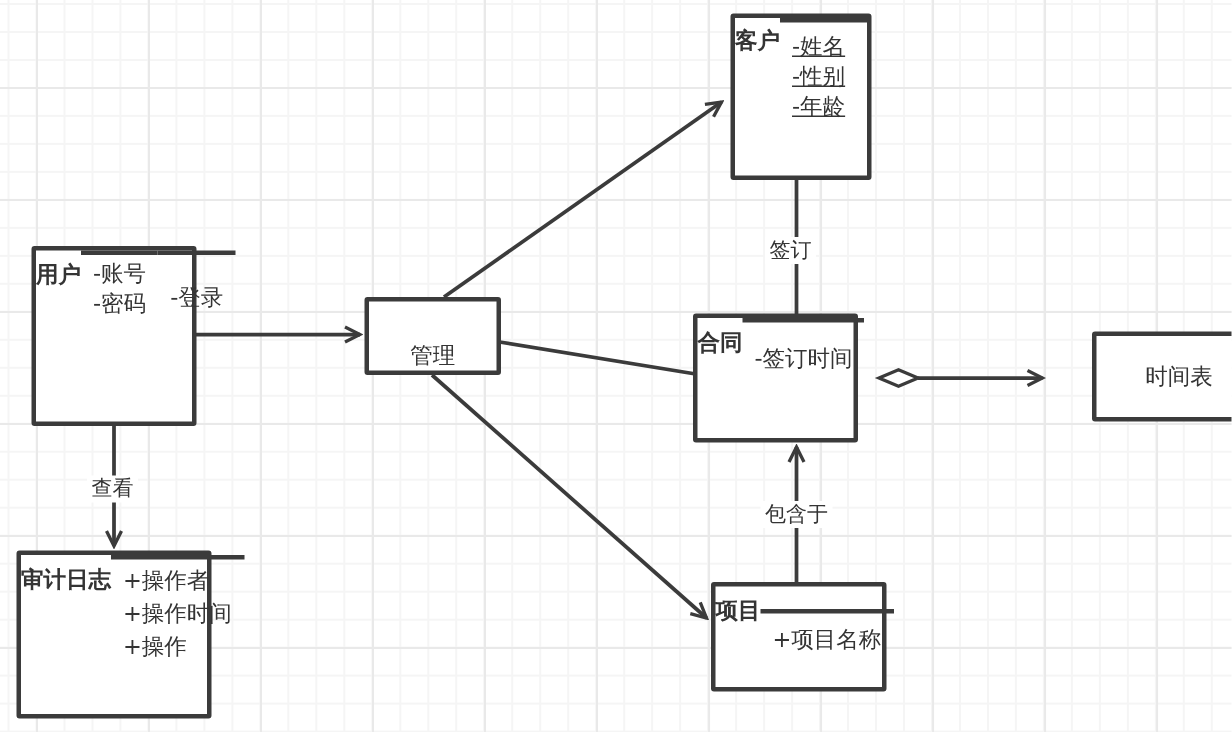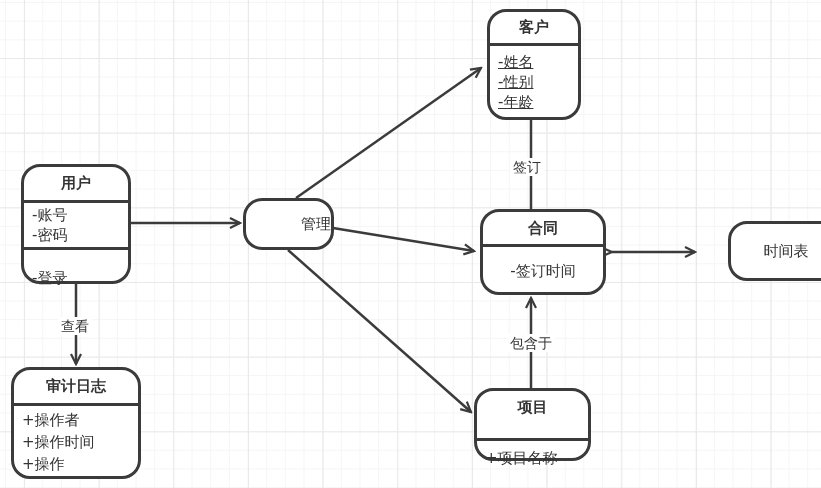--- a/index.html
+++ b/index.html
@@ -15,23 +15,23 @@
       linear-gradient(90deg, #f5f5f5 1px, transparent 1px);
     background-size:74.68px 74.68px,74.68px 74.68px,18.67px 18.67px,18.67px 18.67px;
     background-position:24px 58px,24px 58px,5px 2px,5px 2px;
     font-family:"DejaVu Sans","Liberation Sans",sans-serif;
     color:#343434;
   }
   .edges{position:absolute;left:0;top:0;}
   .edge{stroke:#3b3b3b;stroke-width:2.5;fill:none;}
   .node{
     position:absolute;background:#ffffff;
-    border:3px solid #3b3b3b;border-radius:19px;
+    border:3px solid #3b3b3b;border-radius:2px;
     box-sizing:border-box;
-    display:flex;flex-direction:column;
+    display:flex;flex-direction:row;
   }
   .node .title{
     font-weight:bold;font-size:15px;
     display:flex;align-items:center;justify-content:center;
     flex:0 0 auto;
   }
   .sect{
     border-top:3px solid #3b3b3b;
     font-size:15px;line-height:20px;
     padding:2px 8px;flex:1 1 auto;
@@ -45,21 +45,21 @@
   }
   
   #node-user{left:21px;top:164px;width:110px;height:120px;}
   #node-user .title{height:33px;}
   #node-user .attrs{height:45px;padding-top:2px;}
   #node-user .ops{padding-top:18px;}
   #node-manage{left:243px;top:198px;width:91px;height:52px;align-items:flex-end;}
   #node-customer{left:487px;top:9px;width:94px;height:111px;}
   #node-customer .title{height:31px;}
   #node-customer .attrs{padding-top:6px;text-decoration:underline;}
-  #node-contract{left:480px;top:209px;width:126px;height:86px;text-align:center;}
+  #node-contract{left:462px;top:209px;width:110px;height:86px;text-align:center;}
   #node-contract .title{height:32px;}
   #node-contract .attrs{padding-top:13px;line-height:22px;}
   #node-timetable{left:728px;top:221px;width:116px;height:60px;}
   #node-project{left:474px;top:388px;width:117px;height:73px;}
   #node-project .title{height:32px;}
   #node-project .attrs{padding-top:7px;margin-top:15px;}
   #node-audit{left:11px;top:367px;width:130px;height:112px;}
   #node-audit .title{height:33px;}
   #node-audit .attrs{padding-top:3px;line-height:22px;}
   #label-view{left:75px;top:326px;}

